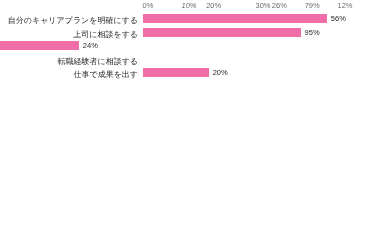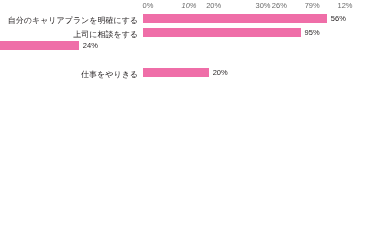--- a/index.html
+++ b/index.html
@@ -132,23 +132,24 @@
           <div class="val-label">95%</div>
         </div>
       </div>
       <div class="row">
         <div class="bar-wrap">
           <div class="bar" style="width: 78.8px; background: rgb(239, 110, 168);"></div>
           <div class="val-label">24%</div>
         </div>
       </div>
       <div class="row">
+        <div class="cat-label">転職経験者に相談する</div>
       </div>
       <div class="row">
-        <div class="cat-label">仕事をやりきる</div>
+        <div class="cat-label">仕事で成果を出す</div>
         <div class="bar-wrap">
           <div class="bar" style="width: 65.6667px; background: rgb(239, 110, 168);"></div>
           <div class="val-label">20%</div>
         </div>
       </div>
     </div>
 
 </div>
 
 </body></html>

